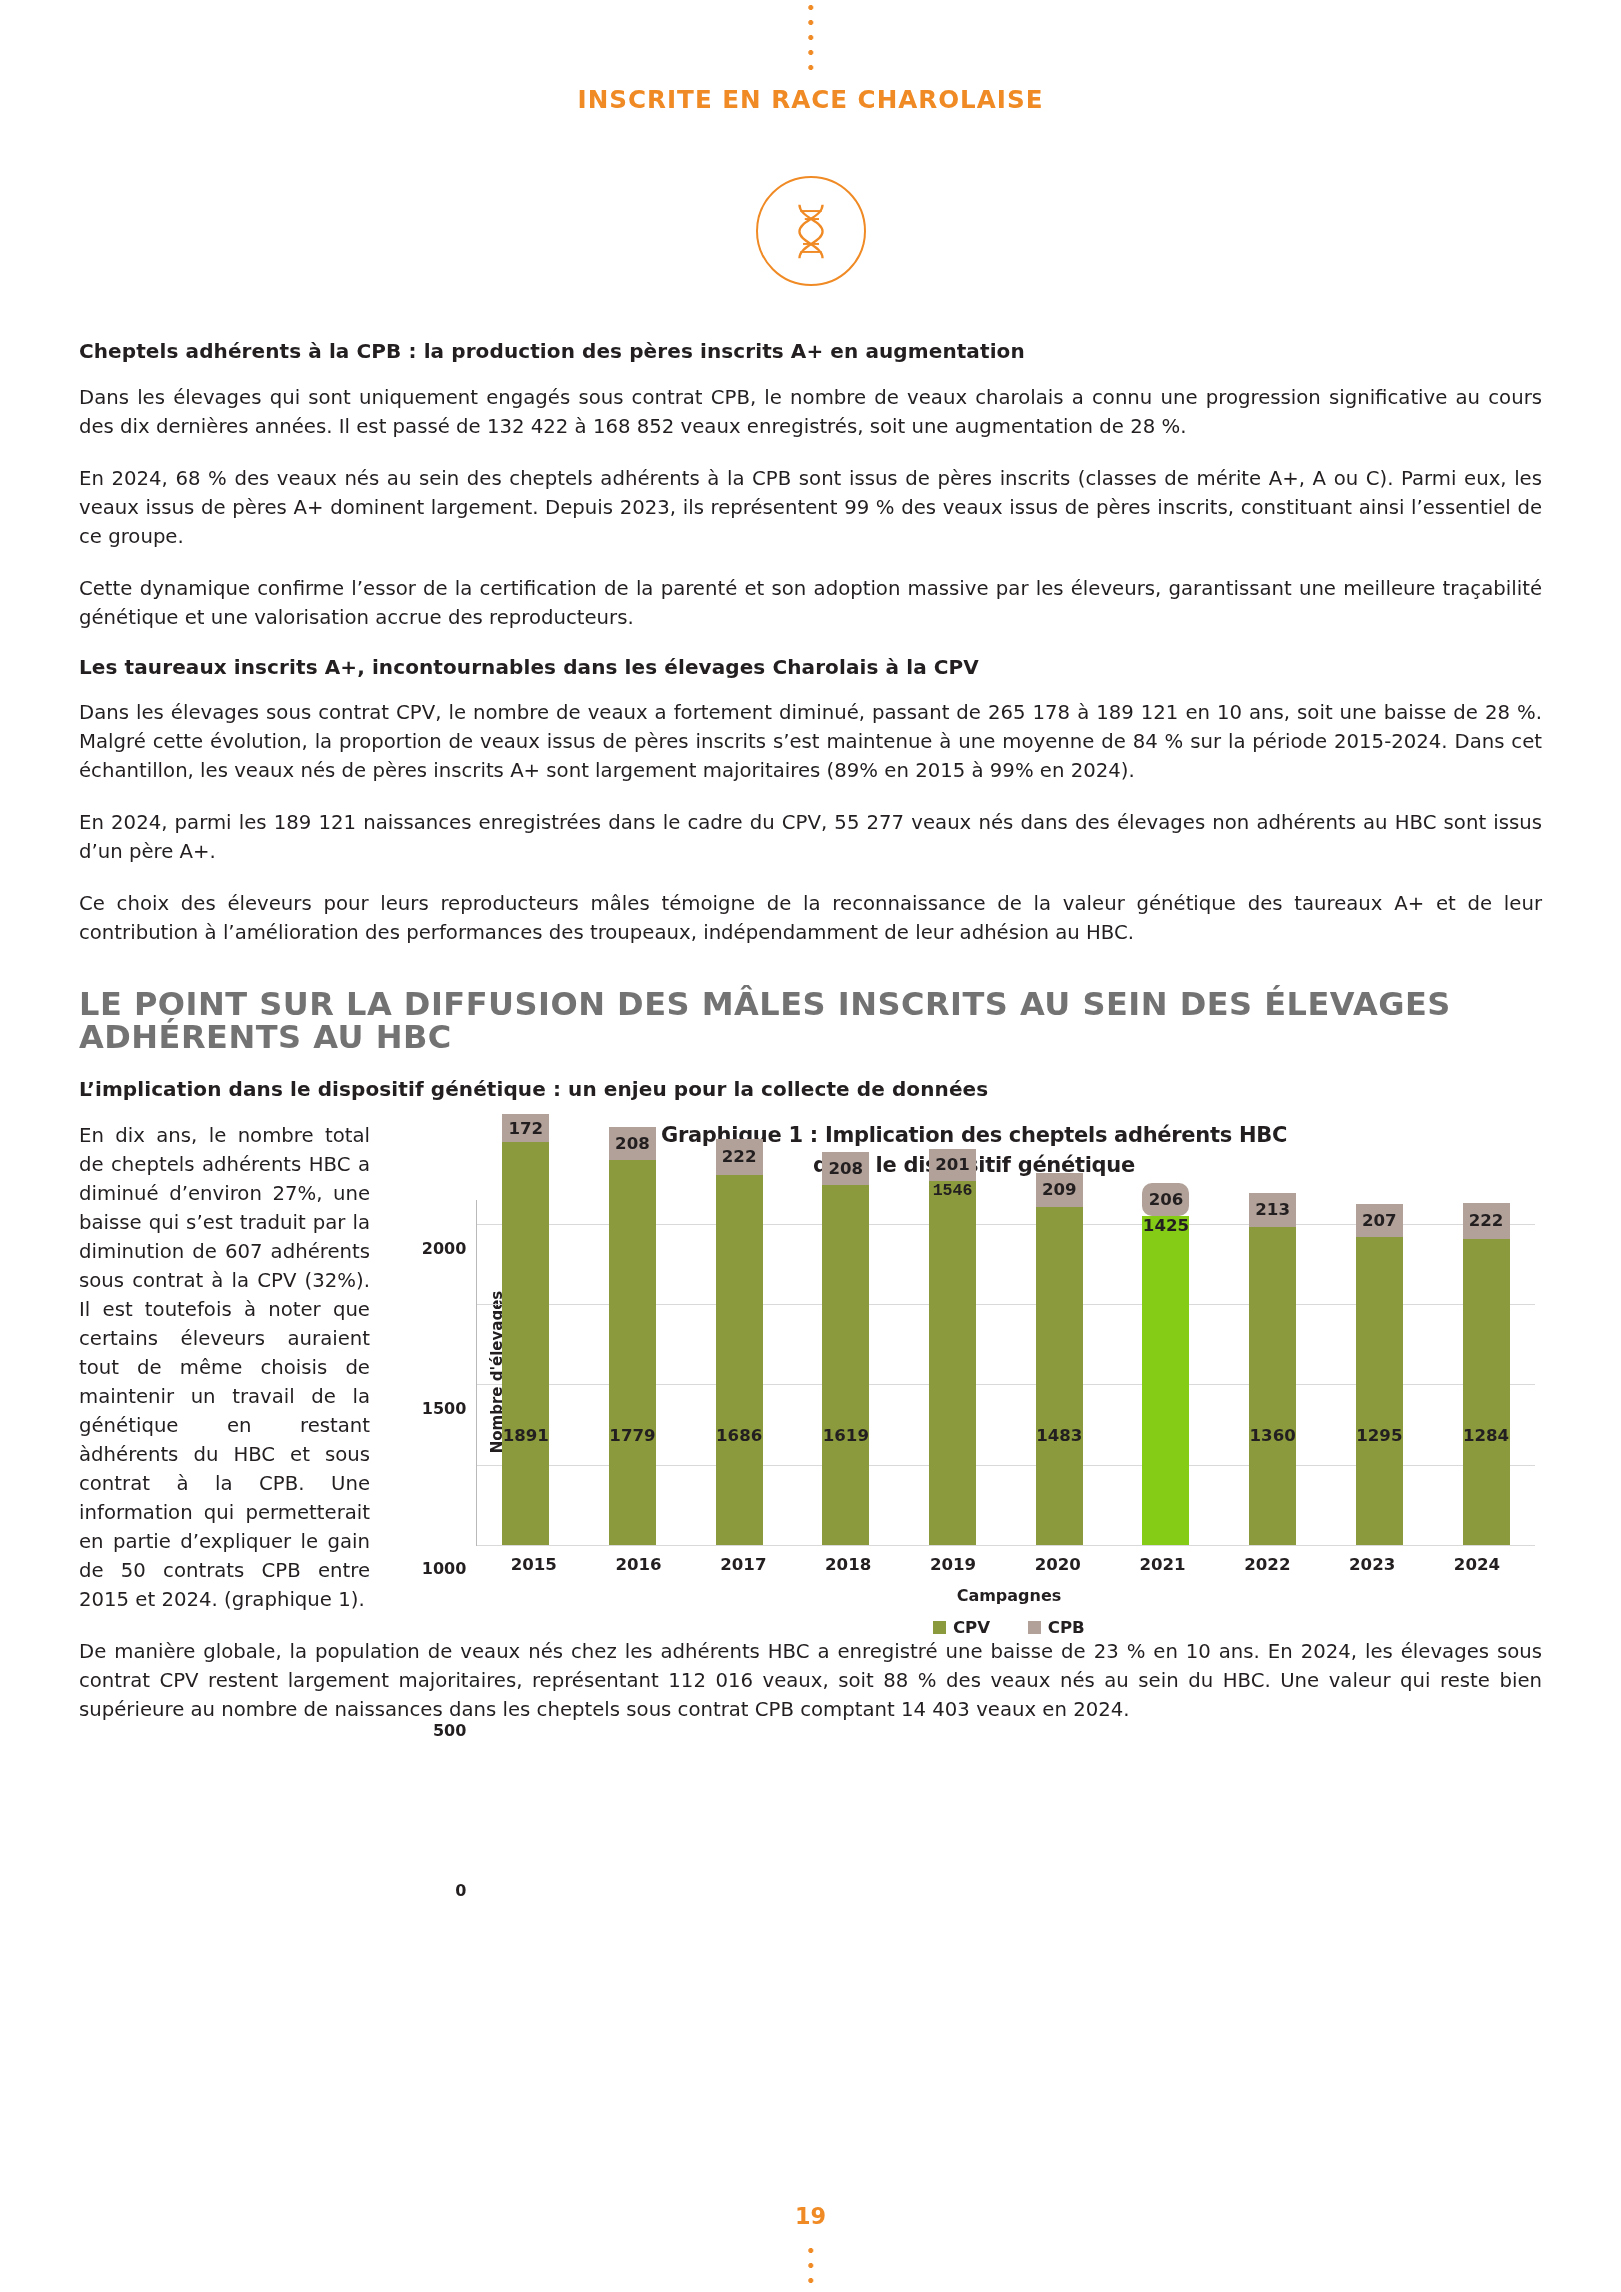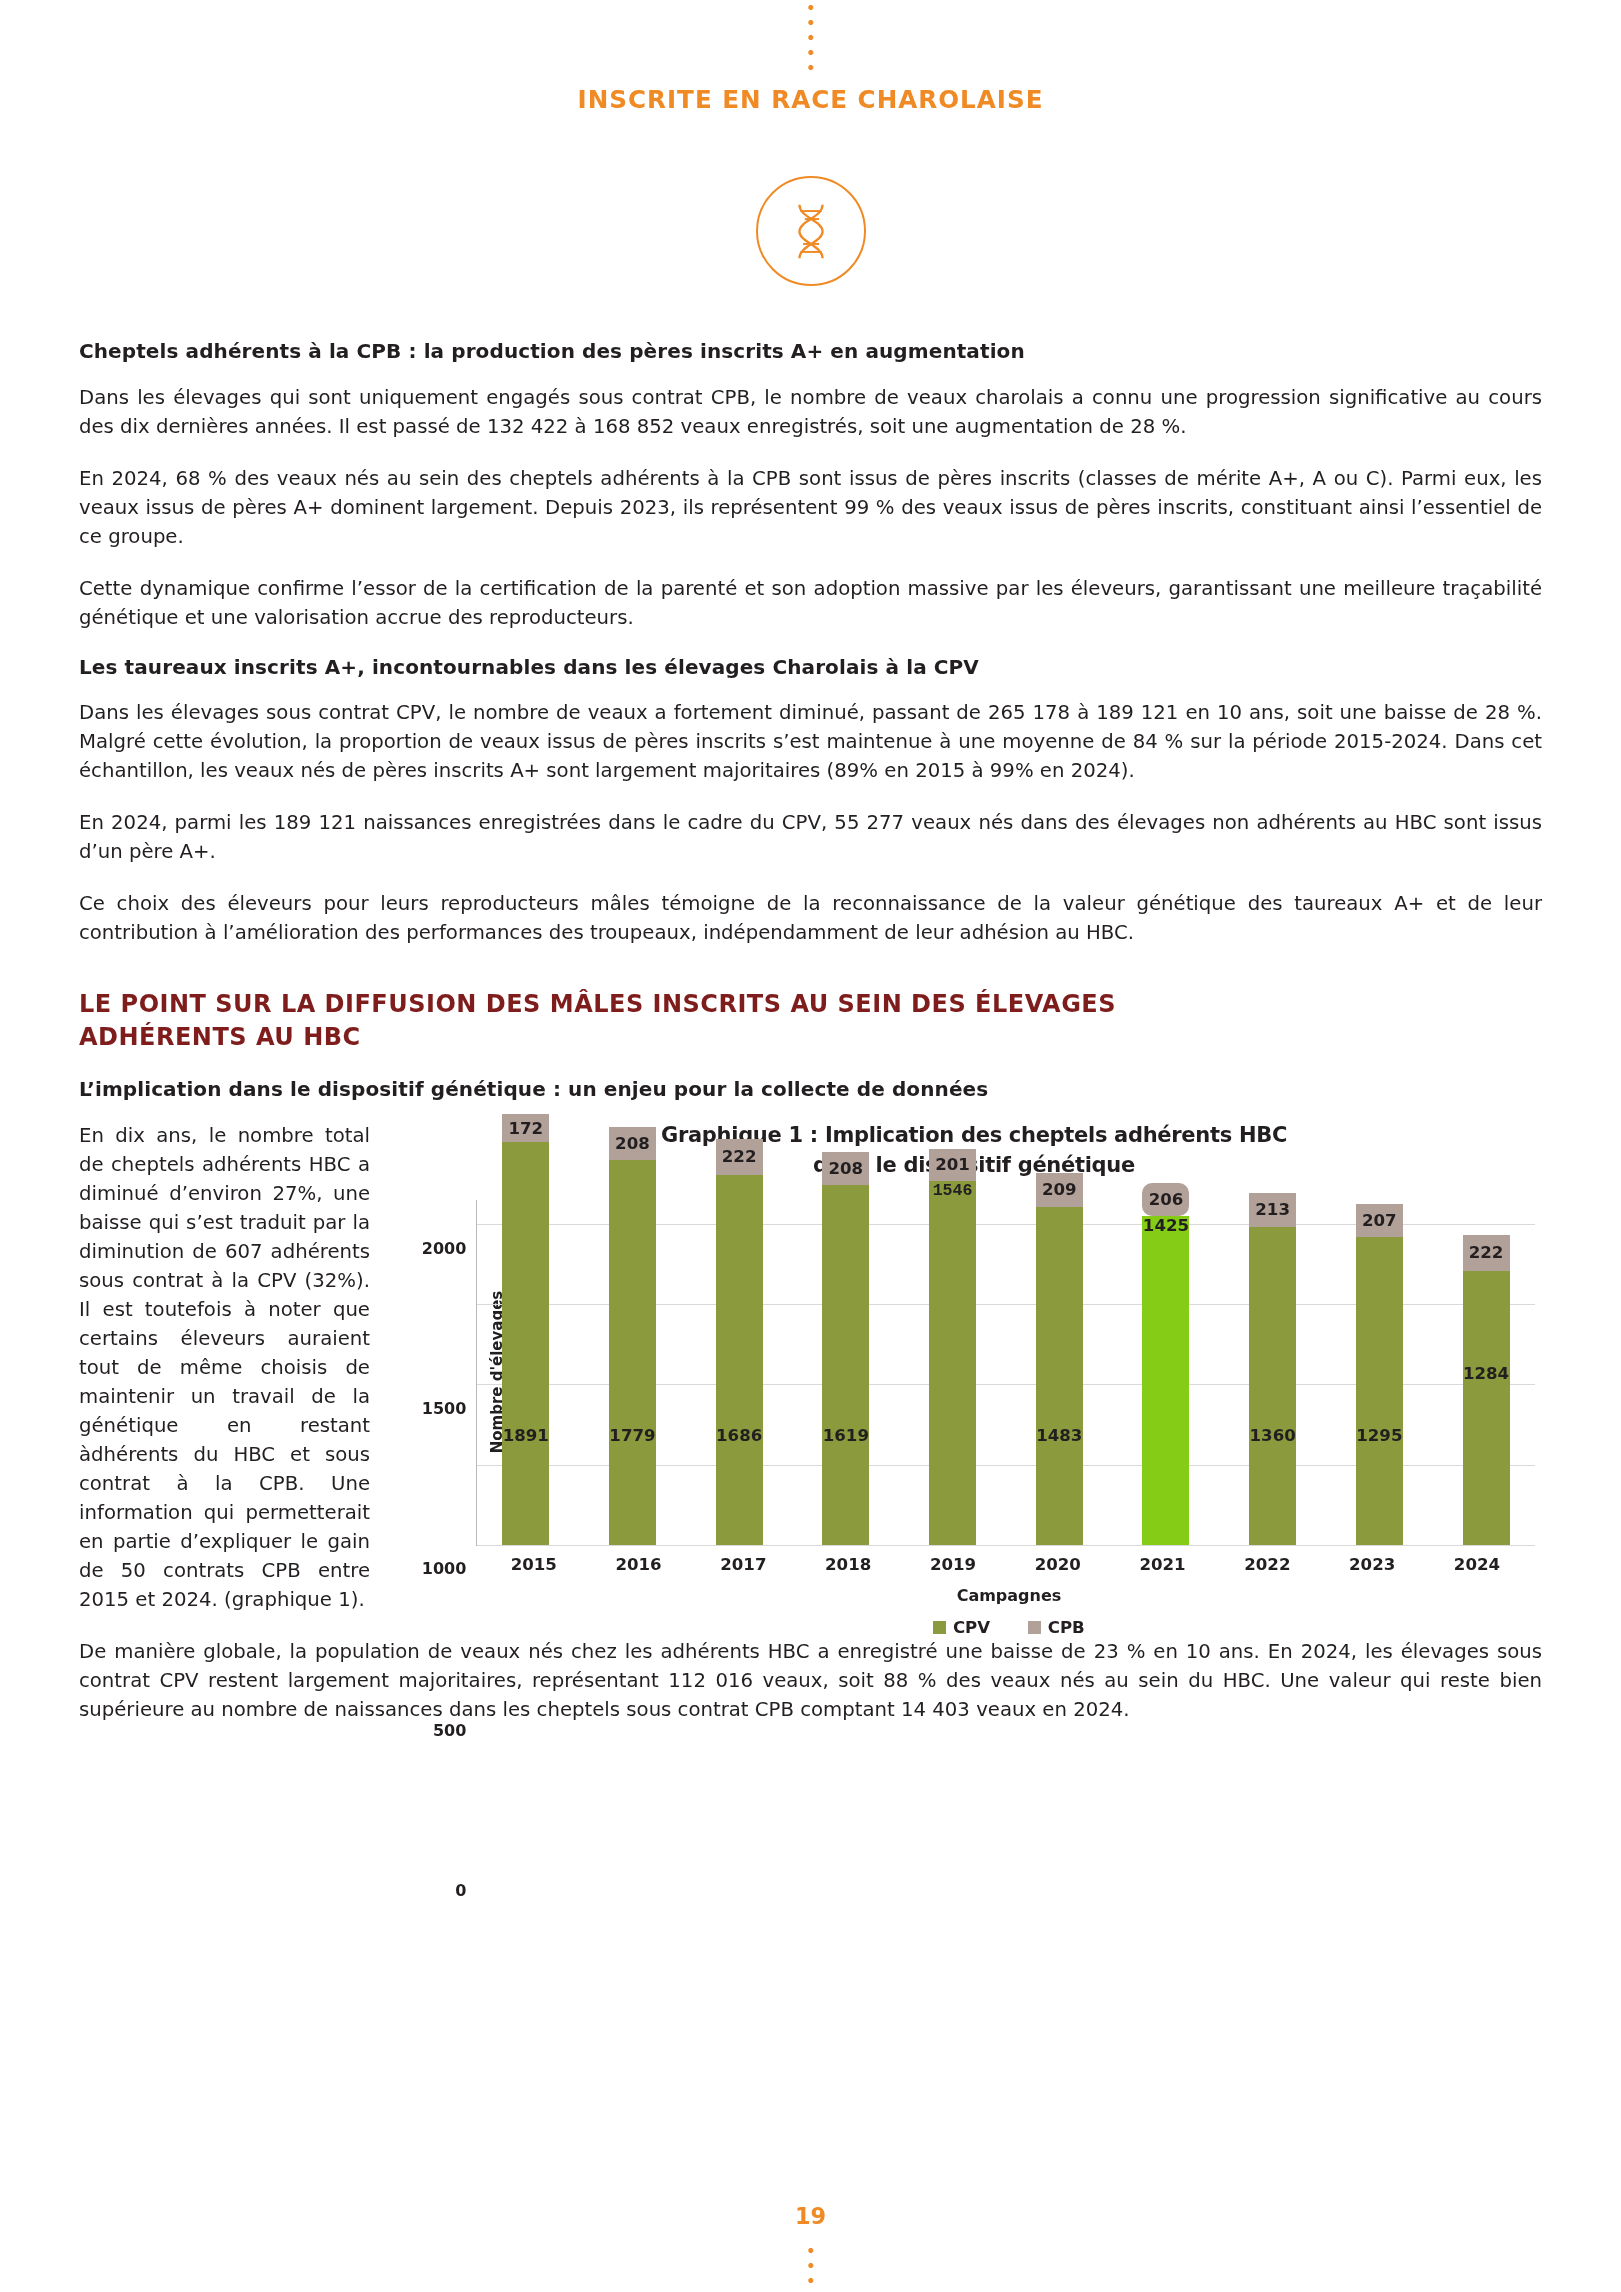--- a/index.html
+++ b/index.html
@@ -89,22 +89,22 @@
   p.body {
     font-size: 19.7px;
     line-height: 29px;
     margin: 0 0 23px 0;
     text-align: justify;
     color: #231f20;
   }
   p.body:last-child { margin-bottom: 16px; }
 
   h2.section {
-    color: #7f1d1d;
-    font-size: 24px;
+    color: #737373;
+    font-size: 32px;
     font-weight: bold;
     line-height: 33px;
     letter-spacing: 0.5px;
     margin: 41px 0 23px 0;
     text-align: justify;
   }
   h2.section span.line2 { display: block; }
 
   
   .two-col {
@@ -388,21 +388,21 @@
                   <span class="val">207</span>
                 </div>
                 <div class="seg cpv" style="height: 208px; background: rgb(138, 154, 60); align-items: flex-end; padding-bottom: 100px;">
                   <span class="val">1295</span>
                 </div>
               </div>
               <div class="barcol">
                 <div class="seg cpb" style="height: 36px; background: rgb(177, 161, 153);">
                   <span class="val">222</span>
                 </div>
-                <div class="seg cpv" style="height: 206px; background: rgb(138, 154, 60); padding-bottom: 68px;">
+                <div class="seg cpv" style="height: 206px; background: rgb(138, 154, 60); align-items: flex-end; padding-bottom: 100px;">
                   <span class="val">1284</span>
                 </div>
               </div>
             </div>
         </div>
 
         <div class="xlabels" id="xlabels">
             <div>2015</div>
             <div>2016</div>
             <div>2017</div>

